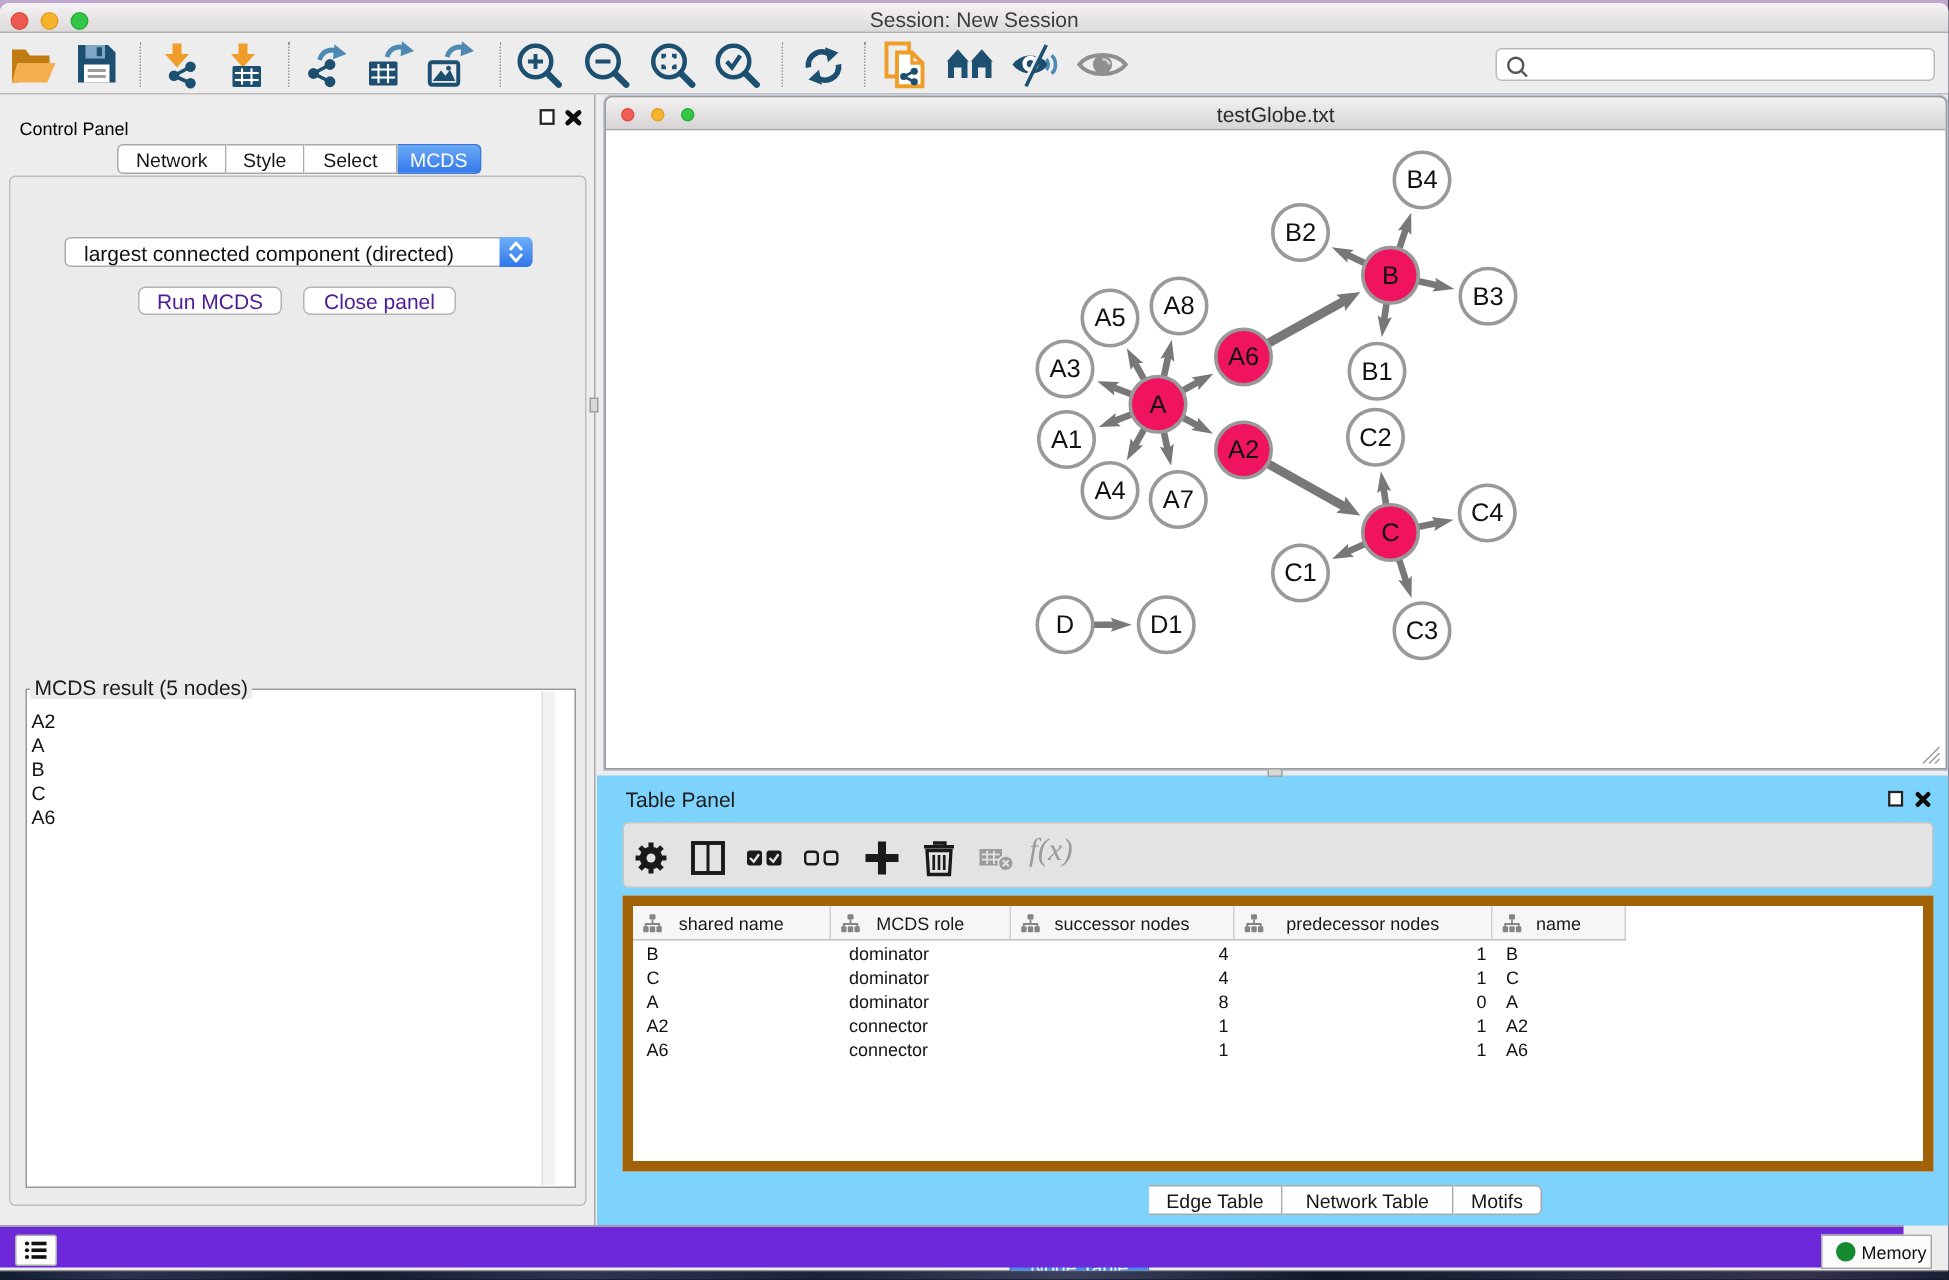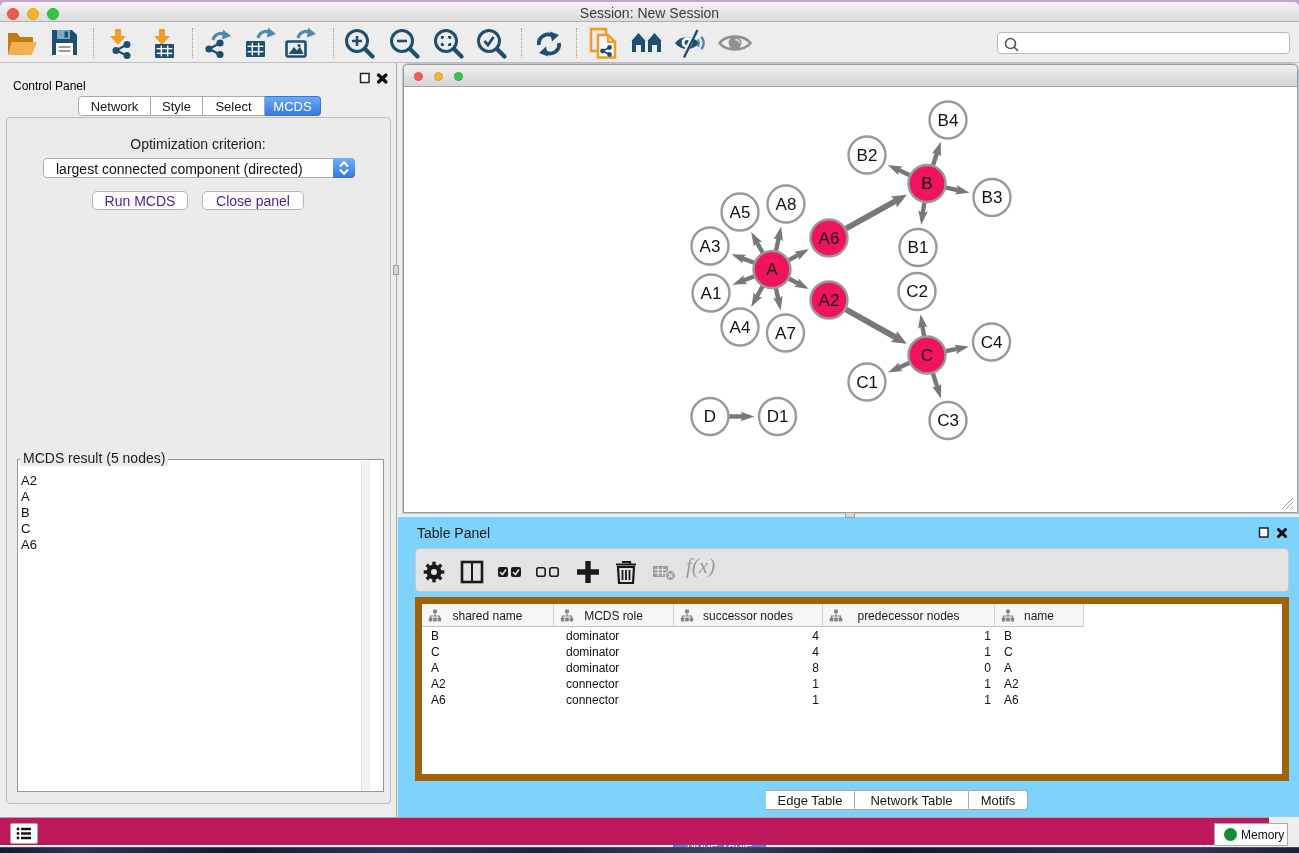--- a/index.html
+++ b/index.html
@@ -59,21 +59,21 @@
 #tpanel { position:absolute; left:398px; top:515px; width:901px; height:300px; background:#7dd3fc; }
 #tpanel .ptitle { position:absolute; left:19px; top:8px; font-size:14px; color:#1c1c1c; }
 #ttoolbar { position:absolute; left:17px; top:31px; width:874px; height:44px; background:#e3e3e3;
   border:1px solid #c6c6c6; border-radius:4px; }
 #tablebox { position:absolute; left:17px; top:80px; width:874px; height:184px; background:#fff; border:7px solid #a16207; }
 #thead { position:absolute; left:0; top:0; width:662px; height:23px; background:#f6f6f6; border-bottom:1px solid #c3c3c3; display:flex; }
 #thead .hc { border-right:1px solid #cfcfcf; position:relative; font-size:12px; color:#1a1a1a; text-align:center; padding-top:5px; }
 .trow { position:absolute; font-size:12px; color:#111; }
 
 
-#statusbar { position:absolute; left:0; top:815px; width:1269px; height:28px; background:#be185d; border-top:1px solid #a5a5a5; }
+#statusbar { position:absolute; left:0; top:815px; width:1269px; height:28px; background:#6d28d9; border-top:1px solid #a5a5a5; }
 #listbtn { position:absolute; left:10px; top:5px; width:28px; height:21px; background:#fdfdfd; border:1px solid #ababab; border-radius:2px; }
 #membtn { position:absolute; left:1214px; top:5px; width:74px; height:23px; background:#fbfbfb; border:1px solid #a9a9a9; font-size:12px; color:#111; }
 </style>
 </head>
 <body>
 <div id="wallpaper-top"></div>
 <div id="app">
   <div id="titlebar">
     <div class="tl" style="left:7px;top:6px;width:12px;height:12px;background:#ef5850;border:1px solid #d94c42;"></div>
     <div class="tl" style="left:27px;top:6px;width:12px;height:12px;background:#f6b32d;border:1px solid #dfa024;"></div>
@@ -212,21 +212,20 @@
       <rect x="6.5" y="4.5" width="8.5" height="9" fill="#fff" stroke="#222" stroke-width="1.5"></rect>
       <path d="M 24.5 6 L 32 13 M 32 6 L 24.5 13" stroke="#0a0a0a" stroke-width="3.2" stroke-linecap="round"></path>
     </svg>
     <div class="seg" style="left:78px;top:34px;">
       <div class="s first" style="width:73px;">Network</div>
       <div class="s" style="width:52px;">Style</div>
       <div class="s" style="width:62px;">Select</div>
       <div class="s sel last" style="width:56px;">MCDS</div>
     </div>
     <div id="cbody"></div>
-    <div id="optlabel">Optimization criterion:</div>
     <div id="dropdown">
       <div class="dtext">largest connected component (directed)</div>
       <div class="stepper">
         <svg width="22" height="20" viewBox="0 0 22 20">
           <path d="M 7.5 8 L 11 4 L 14.5 8" fill="none" stroke="#fff" stroke-width="1.9" stroke-linecap="round" stroke-linejoin="round"></path>
           <path d="M 7.5 12 L 11 16 L 14.5 12" fill="none" stroke="#fff" stroke-width="1.9" stroke-linecap="round" stroke-linejoin="round"></path>
         </svg>
       </div>
     </div>
     <div class="btn" style="left:92px;top:129px;width:96px;height:19px;padding-top:1px;">Run MCDS</div>
@@ -235,20 +234,21 @@
     <div id="grplabel">MCDS result (5 nodes)</div>
     <div id="grpsb"></div>
     <div id="grplist">A2<br>A<br>B<br>C<br>A6</div>
   </div>
 
   <div id="netwin">
     <div id="nettitle">
       <div class="tl" style="left:10px;top:7px;width:9px;height:9px;background:#f15e56;border:1px solid #dd4f46;"></div>
       <div class="tl" style="left:30px;top:7px;width:9px;height:9px;background:#f6b32e;border:1px solid #e0a125;"></div>
       <div class="tl" style="left:50px;top:7px;width:9px;height:9px;background:#35c748;border:1px solid #2bae3c;"></div>
+      <div class="title">testGlobe.txt</div>
     </div>
     <svg id="graph" width="893" height="425" style="position:absolute;left:0;top:22px;" viewBox="0 0 893 425">
 <line x1="368.0" y1="182.5" x2="338.7" y2="193.8" stroke="#787878" stroke-width="4.4"></line>
 <path d="M 328.5 197.7 L 339.8 188.3 L 339.2 193.6 L 343.2 197.1 Z" fill="#787878"></path>
 <line x1="368.0" y1="182.5" x2="337.8" y2="171.1" stroke="#787878" stroke-width="4.4"></line>
 <path d="M 327.5 167.2 L 342.3 167.7 L 338.3 171.2 L 338.9 176.6 Z" fill="#787878"></path>
 <line x1="368.0" y1="182.5" x2="352.5" y2="210.3" stroke="#787878" stroke-width="4.4"></line>
 <path d="M 347.2 219.9 L 349.8 205.4 L 352.8 209.9 L 358.1 210.0 Z" fill="#787878"></path>
 <line x1="368.0" y1="182.5" x2="352.5" y2="154.7" stroke="#787878" stroke-width="4.4"></line>
 <path d="M 347.2 145.1 L 358.1 155.0 L 352.8 155.1 L 349.8 159.6 Z" fill="#787878"></path>

